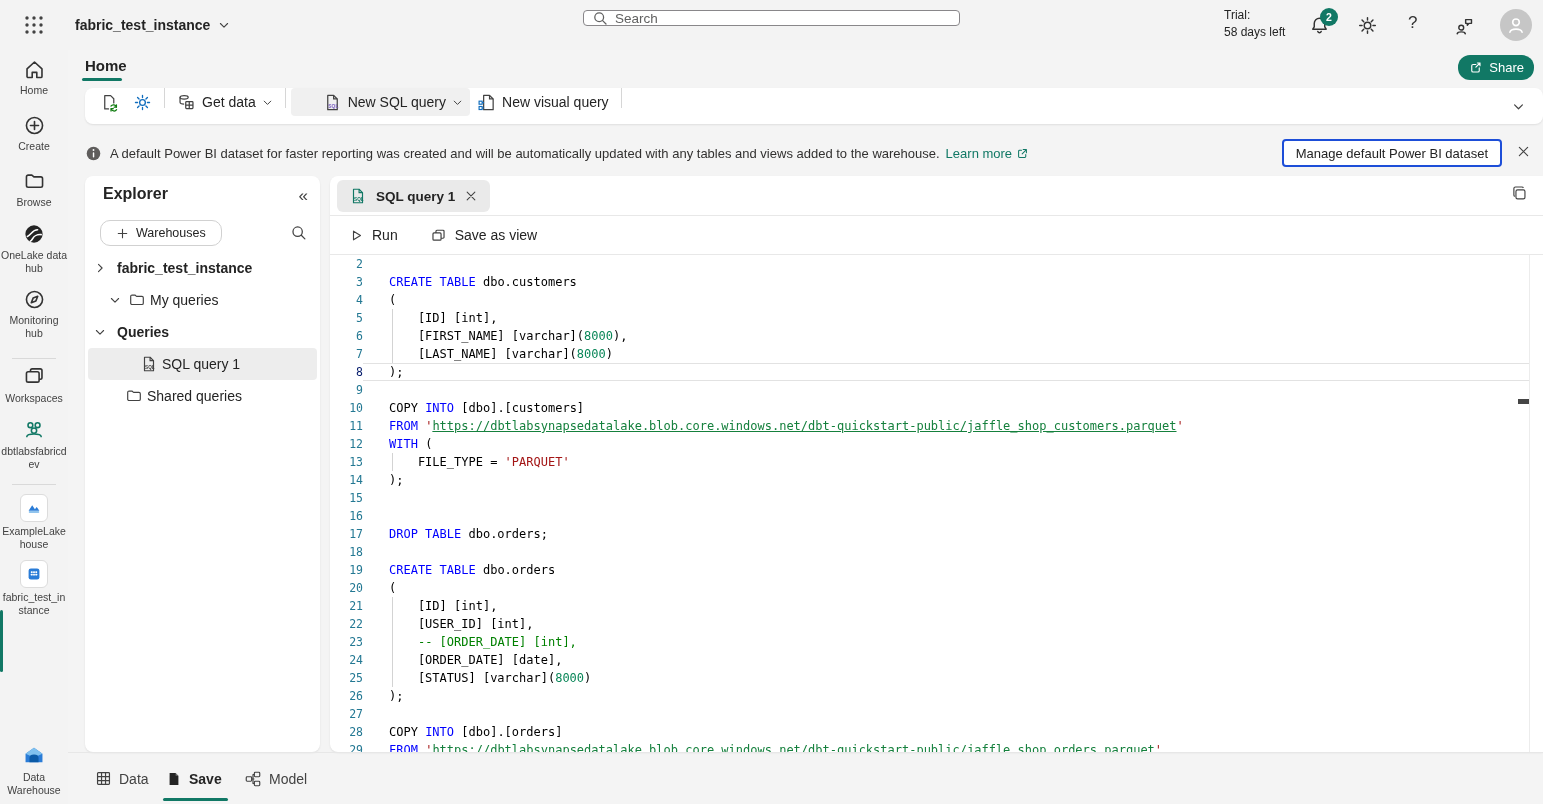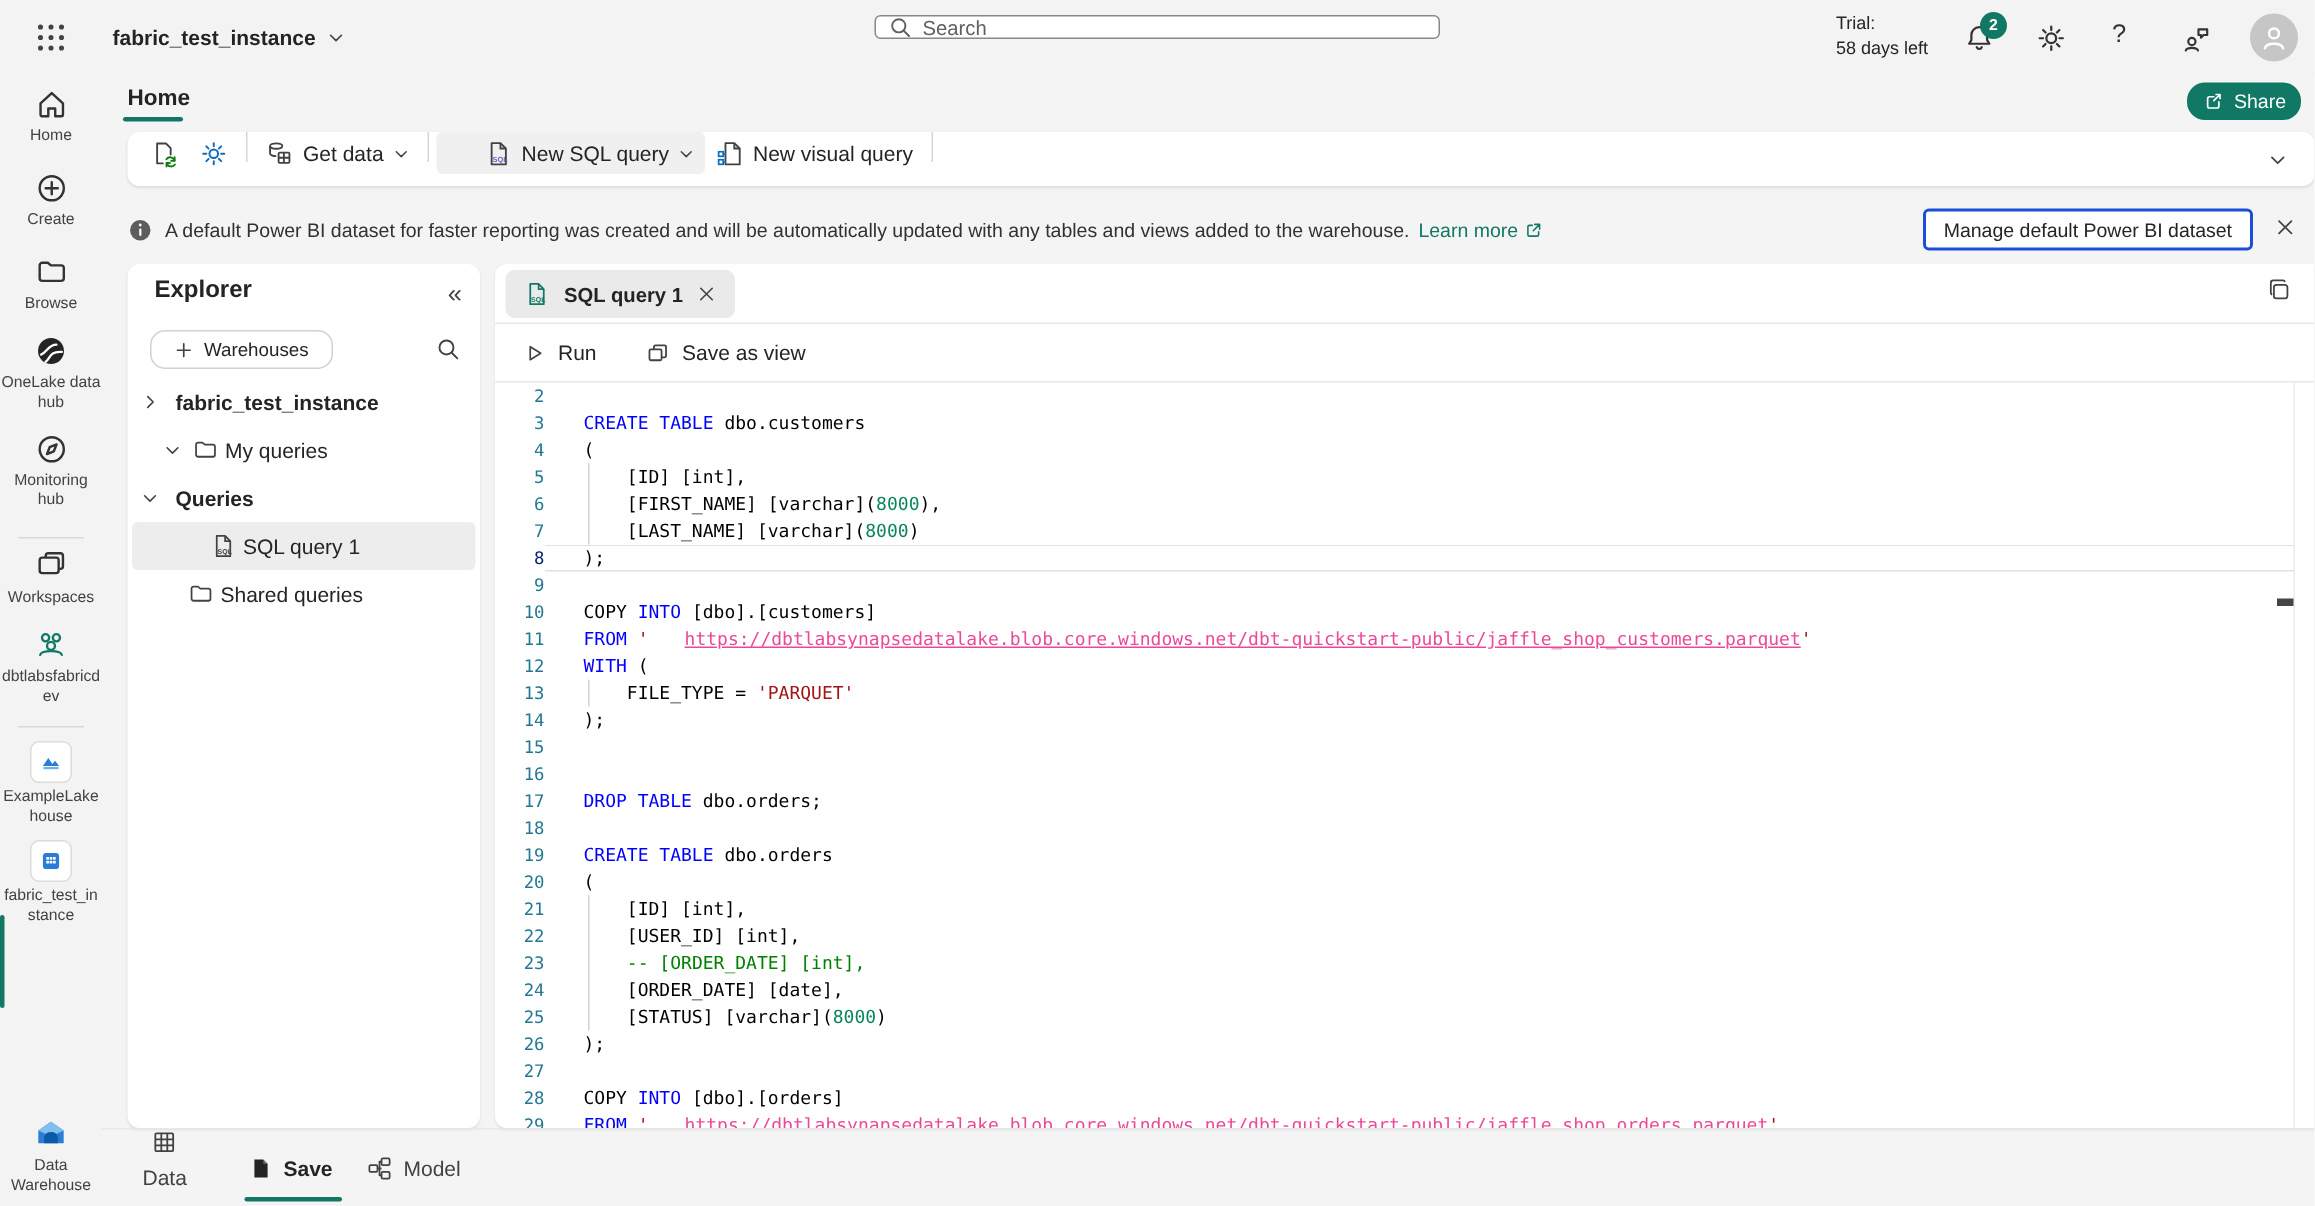--- a/index.html
+++ b/index.html
@@ -75,21 +75,21 @@
   .edtoolbar { position:relative; height:39px; border-bottom:1px solid #e8e8e8; display:flex; align-items:center; padding-left:10px; }
   .ed-btn { height:28px; display:flex; align-items:center; gap:8px; padding:0 9px; font-size:14px; border-radius:4px; cursor:pointer; }
   .code { position:absolute; left:0; top:79px; right:13px; bottom:0; font-family:"DejaVu Sans Mono","Liberation Mono",monospace; font-size:12px; overflow:hidden; }
   .cl { display:flex; height:18px; line-height:18px; }
   .ln { width:33px; text-align:right; color:#237893; flex:0 0 33px; font-size:11.5px; }
   .lc { flex:1; padding-left:26px; position:relative; white-space:pre; color:#000; }
   .cur .lc { box-shadow:inset 0 1px 0 #e2e2e2, inset 0 -1px 0 #e2e2e2; }
   .cur .ln { color:#0b216f; }
   .guide { position:absolute; left:29px; top:0; bottom:0; border-left:1px solid #d3d3d3; }
   .tk-kw { color:#0000ff; } .tk-t { color:#000000; } .tk-str { color:#a31515; }
-  .tk-link { color:#ec4899; text-decoration:underline;margin-left:24px; }
+  .tk-link { color:#15803d; text-decoration:underline; }
   .tk-num { color:#098658; } .tk-com { color:#008000; }
   .vscroll { position:absolute; right:13px; top:79px; bottom:0; border-left:1px solid #ececec; }
   .vthumb { position:absolute; right:1px; top:144px; width:11px; height:5px; background:#454545; }
 
   
   .bottombar { position:absolute; left:68px; right:0; top:752px; height:52px; border-top:1px solid #e7e7e7; }
   .bbtab { position:absolute; top:0; height:100%; display:flex; align-items:center; gap:7px; font-size:14px; color:#424242; cursor:pointer; }
   .bbtab.on { color:#242424; font-weight:700; }
   .bb-underline { position:absolute; left:95px; top:45px; width:65px; height:3px; background:#117865; border-radius:2px; }
 </style>
@@ -619,21 +619,21 @@
             <span class="lc"><span class="tk-kw">FROM</span><span class="tk-t"> </span><span class="tk-str">'</span><span class="tk-link">https://dbtlabsynapsedatalake.blob.core.windows.net/dbt-quickstart-public/jaffle_shop_orders.parquet</span><span class="tk-str">'</span></span>
           </div>
         </div>
     </div>
     <div class="vscroll">
       <div class="vthumb"></div>
     </div>
   </section>
 
   <footer class="bottombar">
-    <div class="bbtab" style="left:27px;flex-direction:column;">
+    <div class="bbtab" style="left:27px;">
       <span>
           <svg width="17" height="17" viewBox="0 0 20 20" fill="none" stroke="#424242" stroke-width="1.4">
             <rect x="3" y="3" width="14" height="14" rx="1"></rect>
             <path d="M3 7.7h14M3 12.4h14M7.7 3v14M12.4 3v14"></path>
           </svg>
         </span>
       <span>Data</span>
     </div>
     <div class="bbtab on" style="left:98px;">
       <span>

